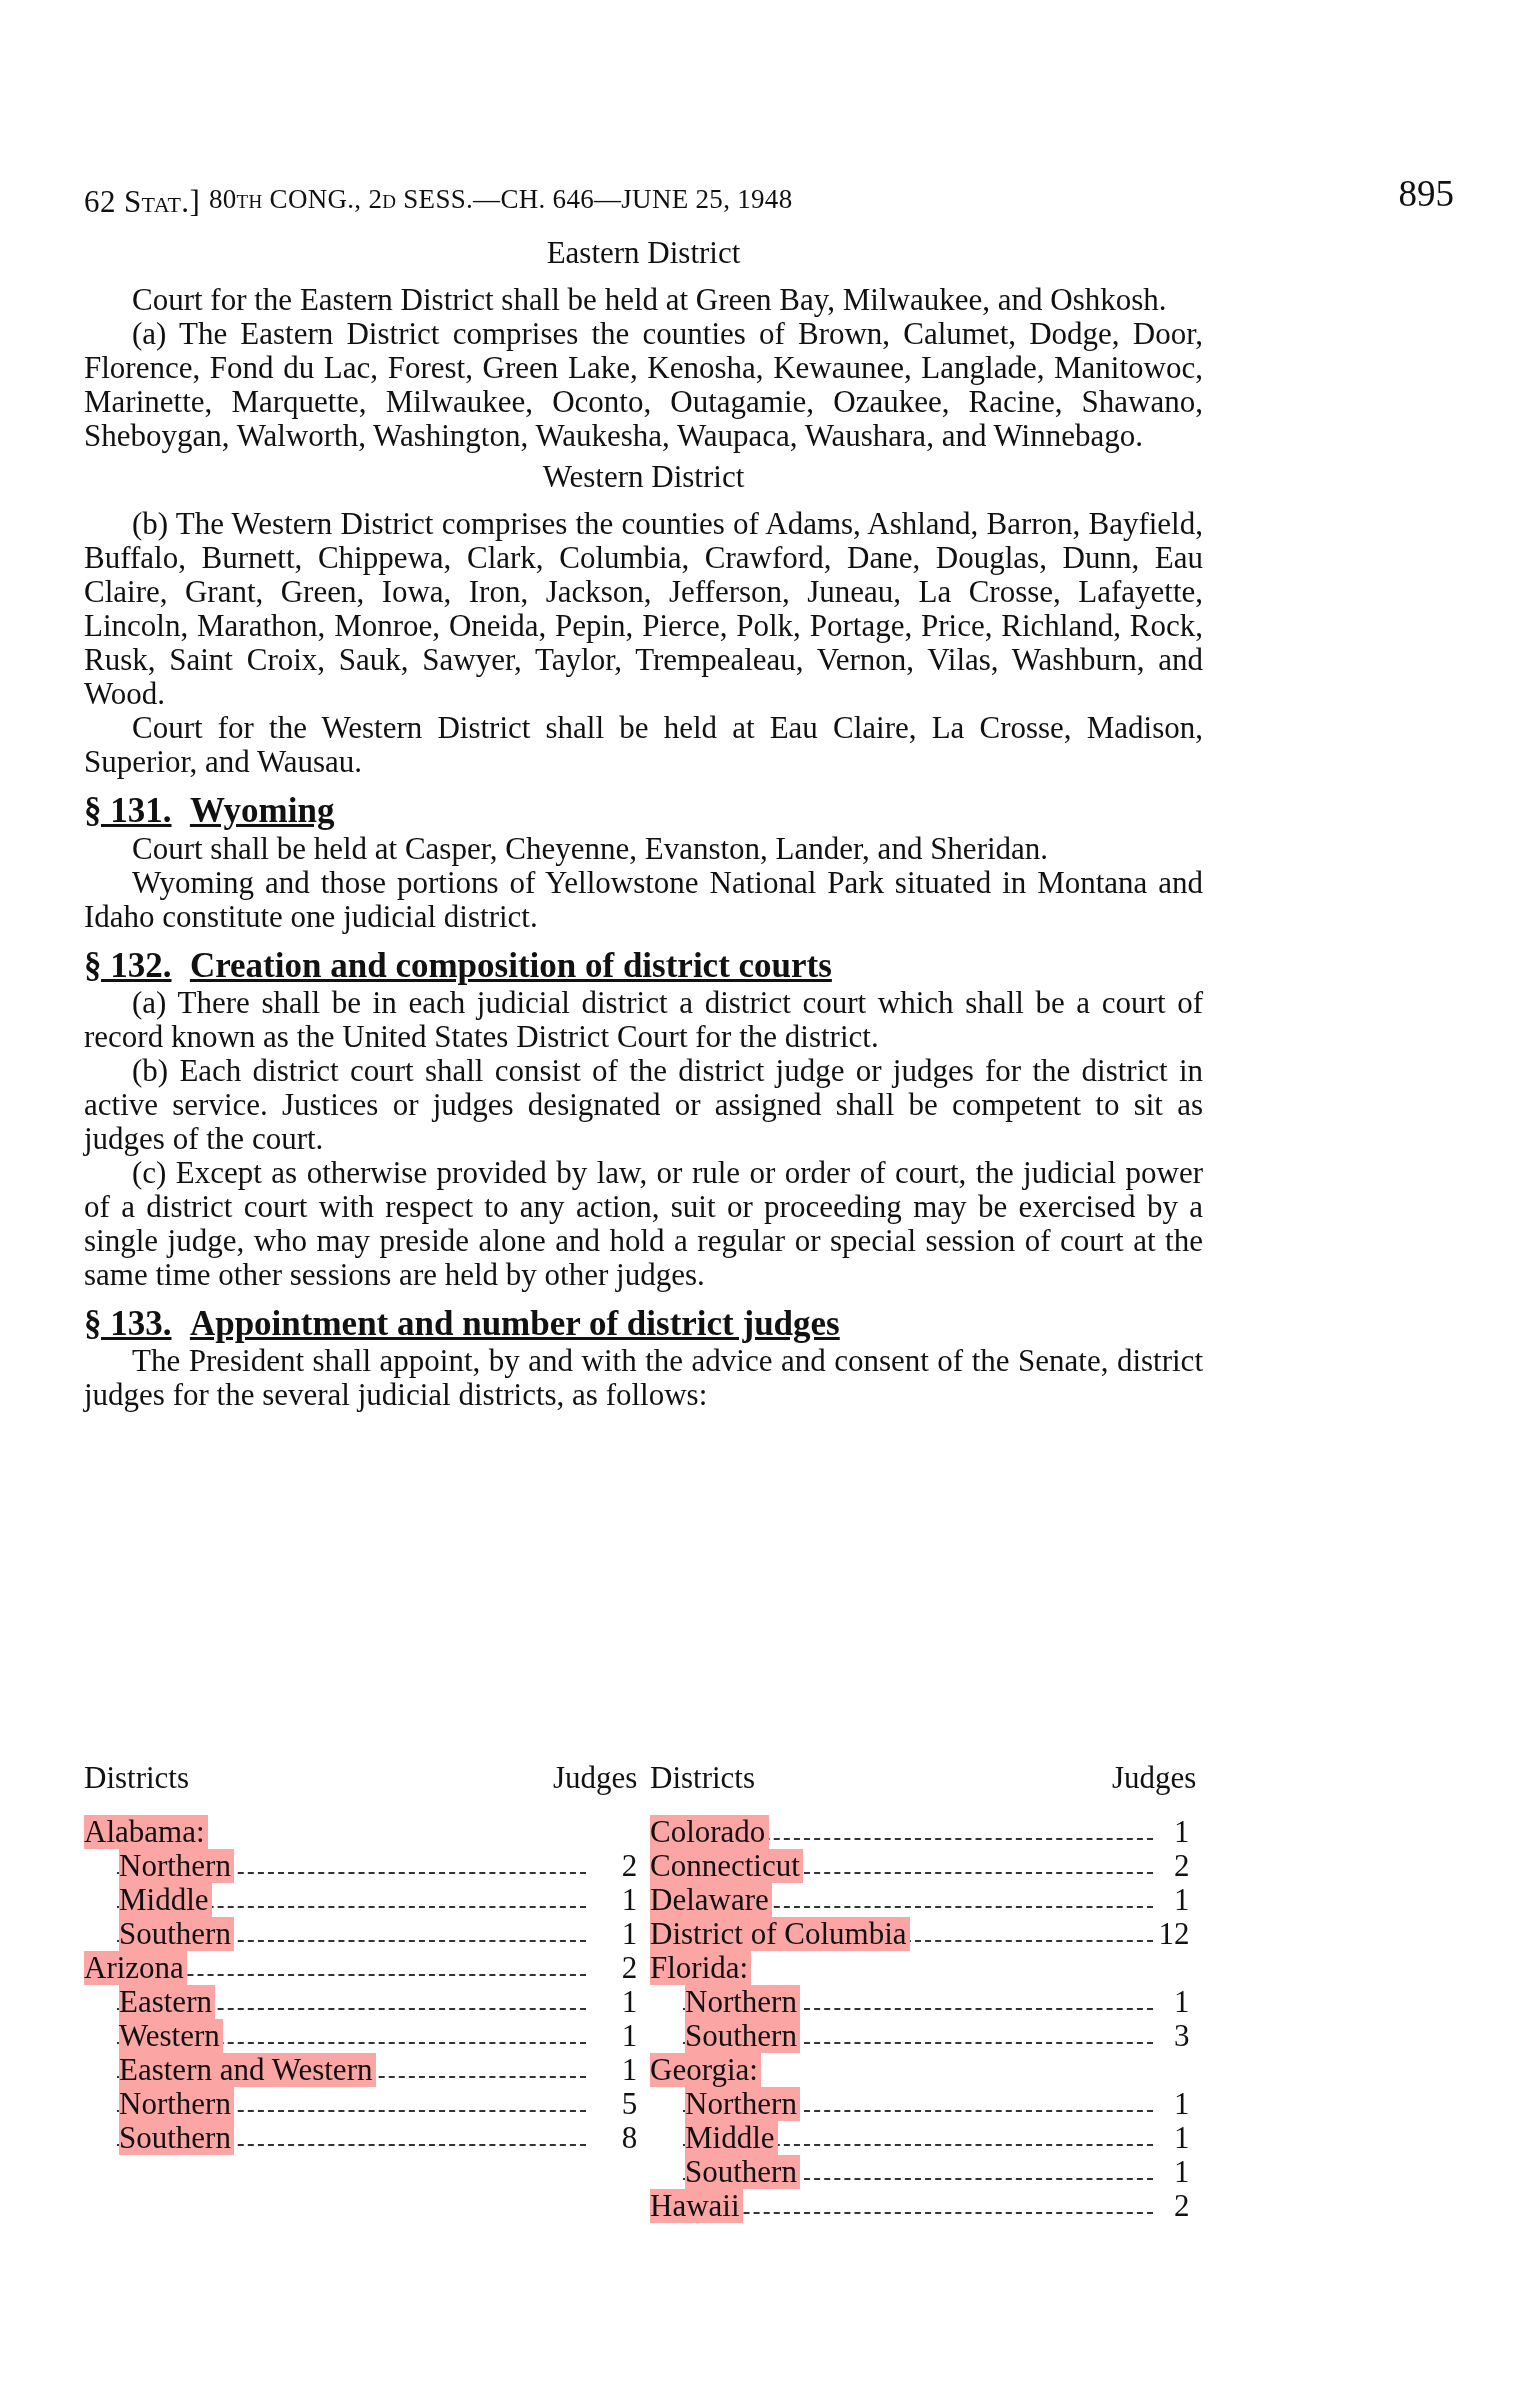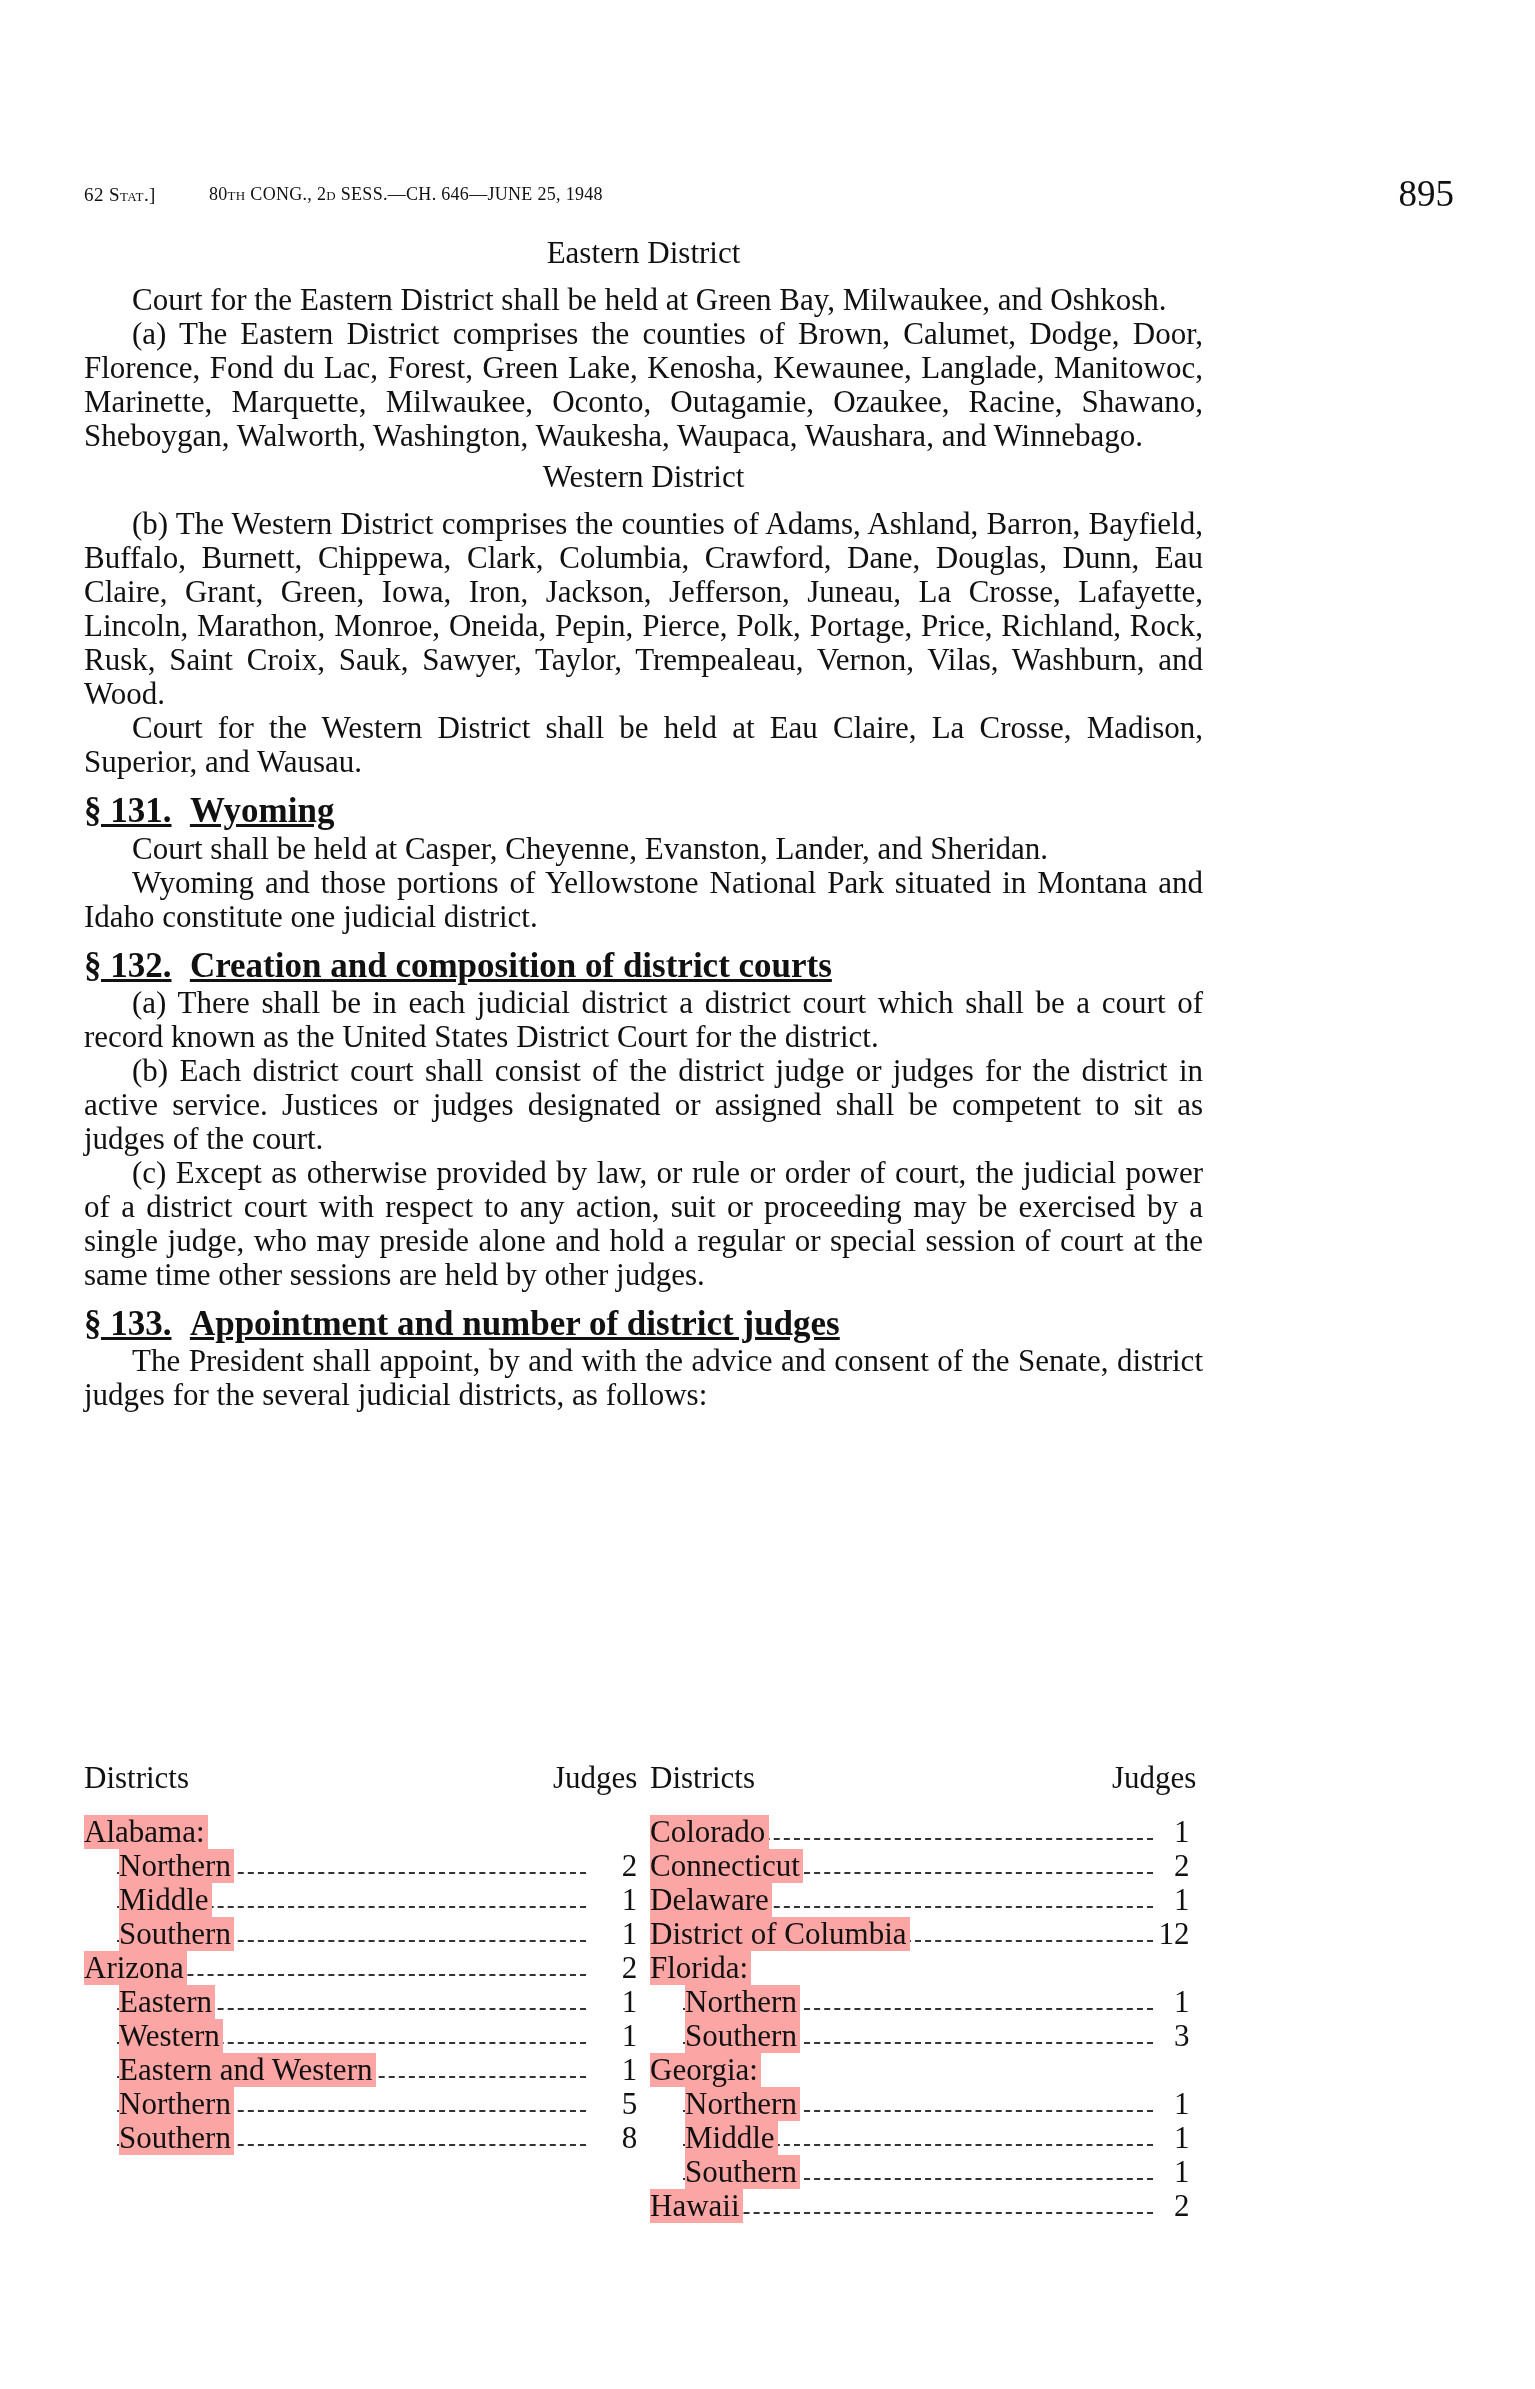--- a/index.html
+++ b/index.html
@@ -4,22 +4,22 @@
 <style>
   html, body { margin: 0; padding: 0; background: #ffffff; }
   body {
     width: 1536px; height: 2389px; position: relative; overflow: hidden;
     font-family: "Liberation Serif", "DejaVu Serif", serif;
     color: #111111;
   }
   .running-head {
     position: absolute; top: 172px; left: 84px; width: 1370px; height: 50px;
   }
-  .rh-stat { position: absolute; left: 0; top: 11.7px; font-size: 19px; letter-spacing: 0.4px; }
-  .rh-cong { position: absolute; left: 125px; top: 11.7px; font-size: 18px; letter-spacing: 0.3px; }
+  .rh-stat { position: absolute; left: 0; top: 11.7px; font-size: 31px; letter-spacing: 0.4px; }
+  .rh-cong { position: absolute; left: 125px; top: 11.7px; font-size: 27px; letter-spacing: 0.3px; }
   .rh-page { position: absolute; right: 0; top: 0; font-size: 37px; }
   .sc { font-variant: small-caps; }
 
   .body-text {
     position: absolute; left: 84px; top: 236px; width: 1119px;
     font-size: 31px; line-height: 34px; text-align: justify;
   }
   .subhead { text-align: center; margin: 0 0 13.4px 0; font-size: 31px; }
   .para { margin: 0; text-indent: 48px; }
   .sec-head {

